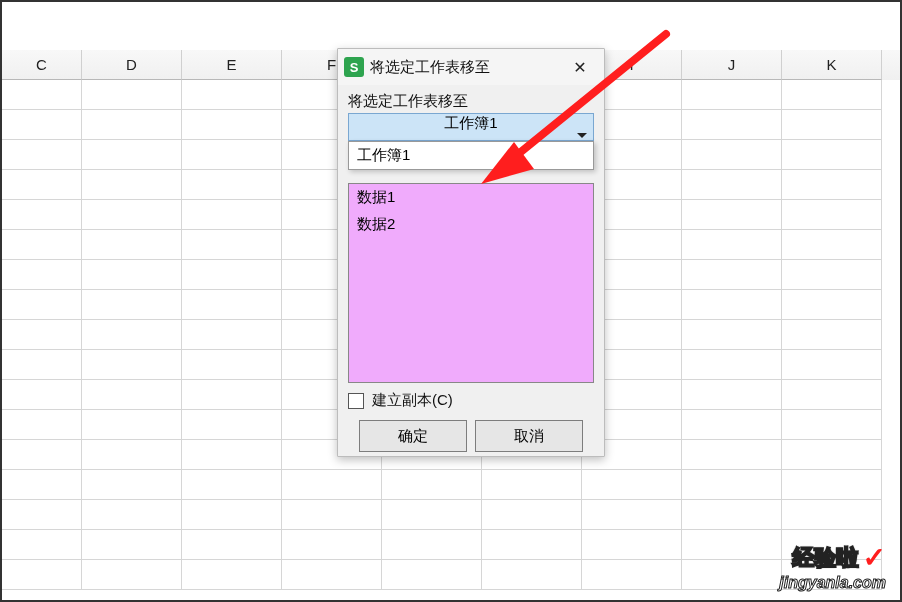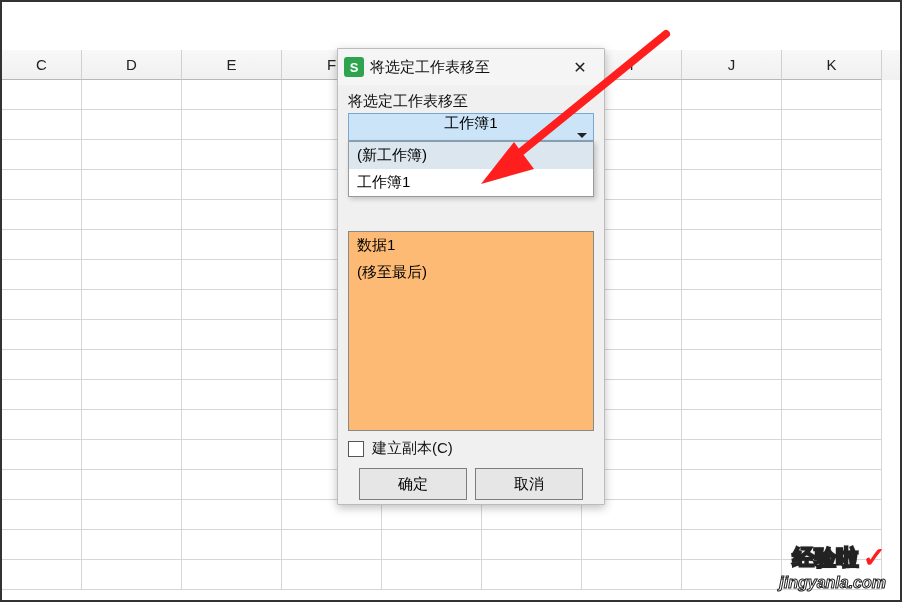--- a/index.html
+++ b/index.html
@@ -129,24 +129,24 @@
       z-index: 20;
     }
     .dd-item {
       padding: 4px 8px;
       font-size: 15px;
       cursor: pointer;
     }
     .dd-item.hover { background: #dbe6ee; }
     
     .listbox {
-      margin-top: 90px;
+      margin-top: 42px;
       width: 100%;
       height: 200px;
-      background: #fdba74;
+      background: #f0abfc;
       border: 1px solid #888;
       overflow: auto;
     }
     .lb-item {
       padding: 4px 8px;
       font-size: 15px;
       cursor: pointer;
     }
     
     .checkbox-row {
@@ -431,28 +431,27 @@
       <span>✕</span>
     </div>
   </div>
   <div class="dialog-body">
     <div class="label">将选定工作表移至</div>
 
     <div class="combo">
       <span>工作簿1</span>
       <span class="caret"></span>
       <div class="dropdown">
-        <div class="dd-item hover">(新工作簿)</div>
         <div class="dd-item">工作簿1</div>
       </div>
     </div>
 
     <div class="listbox">
       <div class="lb-item">数据1</div>
-      <div class="lb-item">(移至最后)</div>
+      <div class="lb-item">数据2</div>
     </div>
 
     <div class="checkbox-row">
       <div class="cb"></div>
       <span>建立副本(C)</span>
     </div>
 
     <div class="btn-row">
       <button class="btn">确定</button>
       <button class="btn">取消</button>

